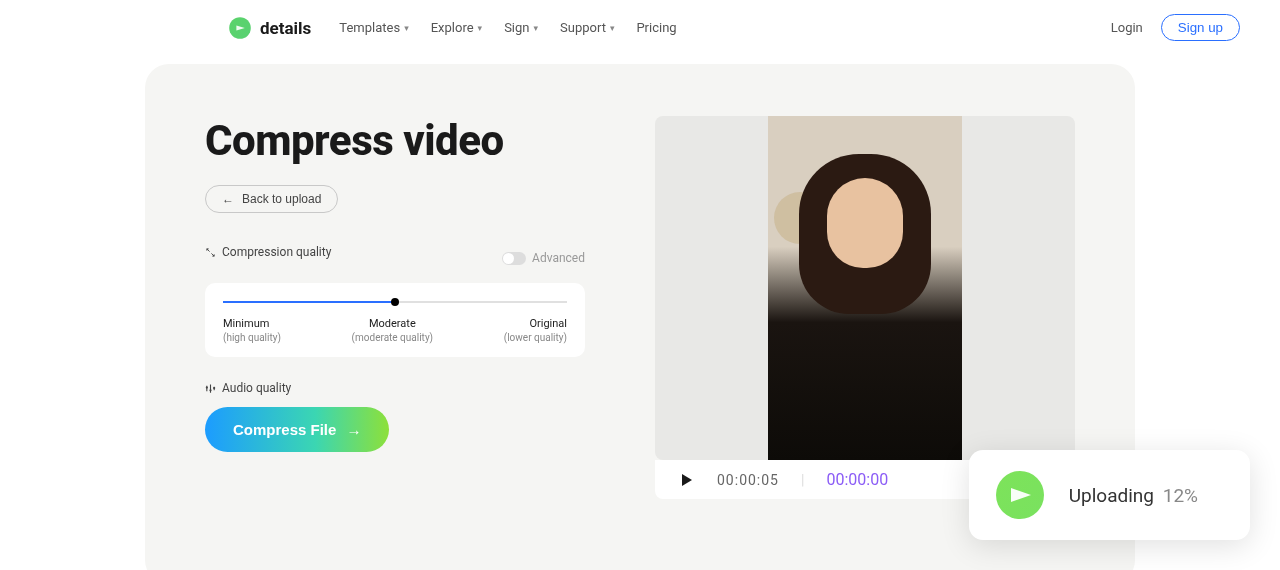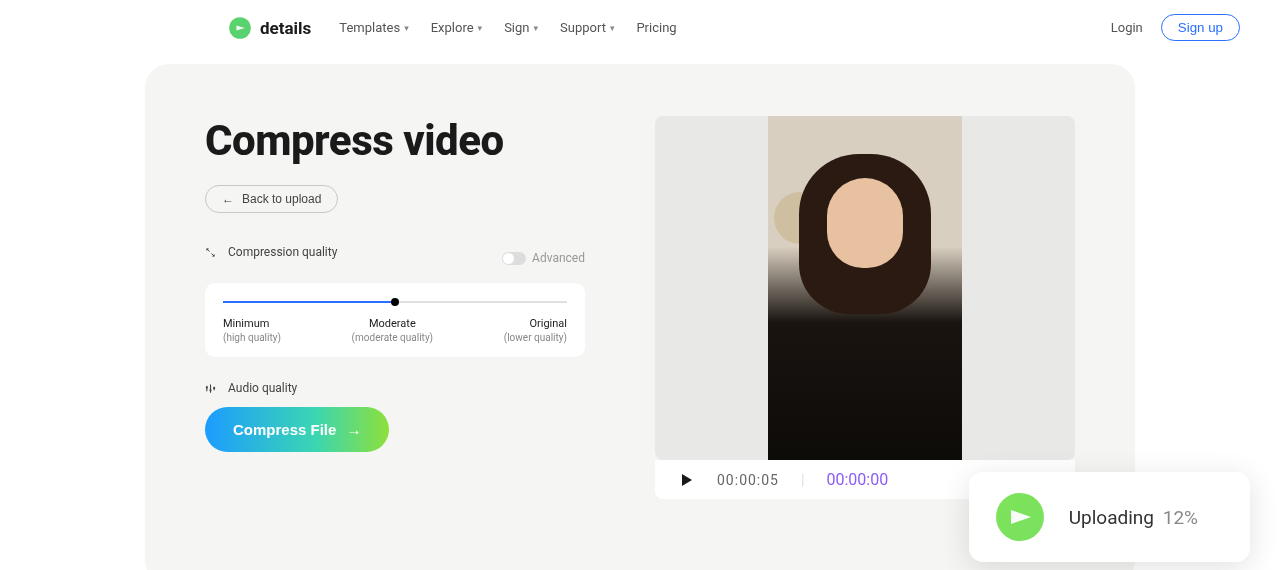--- a/index.html
+++ b/index.html
@@ -13,21 +13,21 @@
 .nav-item { display: flex; align-items: center; gap: 4px; cursor: pointer; }
 .chev { font-size: 9px; color: #888; }
 .nav-right { margin-left: auto; display: flex; align-items: center; gap: 18px; font-size: 13px; }
 .login { color: #555; cursor: pointer; }
 .signup { border: 1.5px solid #2a6fff; color: #2a6fff; padding: 5px 16px; border-radius: 16px; font-weight: 500; cursor: pointer; background: transparent; }
 
 .container { background: #f5f5f3; border-radius: 24px; margin: 8px 145px 0; padding: 52px 60px 40px; min-height: 520px; display: flex; gap: 70px; }
 .left { flex: 0 0 380px; }
 .title { font-size: 42px; font-weight: 800; margin-bottom: 20px; letter-spacing: -0.5px; }
 .back-btn { display: inline-flex; align-items: center; gap: 8px; border: 1px solid #c8c8c8; background: transparent; border-radius: 18px; padding: 6px 16px; font-size: 12px; color: #444; cursor: pointer; margin-bottom: 32px; }
-.section-label { display: flex; align-items: center; gap: 12px; font-size: 12px; color: #444; margin-bottom: 12px; }
+.section-label { display: flex; align-items: center; gap: 6px; font-size: 12px; color: #444; margin-bottom: 12px; }
 .section-row { display: flex; justify-content: space-between; align-items: center; margin-bottom: 12px; }
 .adv-toggle { display: flex; align-items: center; gap: 6px; font-size: 12px; color: #999; }
 .toggle-sw { width: 24px; height: 13px; background: #ddd; border-radius: 7px; position: relative; }
 .toggle-sw::after { content: ''; position: absolute; left: 1px; top: 1px; width: 11px; height: 11px; background: #fff; border-radius: 50%; }
 .slider-card { background: #fff; border-radius: 10px; padding: 18px 18px 14px; margin-bottom: 24px; }
 .slider-track { position: relative; height: 2px; background: #e0e0e0; margin-bottom: 14px; }
 .slider-fill { position: absolute; left: 0; top: 0; height: 2px; background: #2a6fff; width: 50%; }
 .slider-thumb { position: absolute; top: -3px; left: 50%; width: 8px; height: 8px; background: #000; border-radius: 50%; transform: translateX(-50%); }
 .slider-labels { display: flex; justify-content: space-between; font-size: 11px; }
 .slider-labels > div { display: flex; flex-direction: column; }
@@ -45,21 +45,21 @@
 .thumb-circle { position: absolute; top: 76px; left: 6px; width: 52px; height: 52px; border-radius: 50%; background: #cdbd9d; opacity: 0.9; }
 .hair { position: absolute; top: 38px; left: 50%; transform: translateX(-50%); width: 132px; height: 160px; background: #2b1a12; border-radius: 60px 60px 50px 50px; }
 .face { position: absolute; top: 62px; left: 50%; transform: translateX(-50%); width: 76px; height: 90px; background: #e8c2a0; border-radius: 40px 40px 38px 38px; }
 .controls { background: #fff; border-radius: 0 0 8px 8px; padding: 10px 24px; display: flex; align-items: center; gap: 22px; font-size: 14px; }
 .play-icon { cursor: pointer; }
 .time1 { color: #666; letter-spacing: 1px; }
 .time-sep { color: #ddd; }
 .time2 { color: #8b5cf6; font-size: 16px; }
 .details-title { font-size: 18px; font-weight: 700; margin-top: 30px; }
 
-.upload-card { position: absolute; right: 30px; bottom: 8px; background: #fff; border-radius: 14px; box-shadow: 0 6px 30px rgba(0,0,0,0.12); padding: 18px 52px 18px 24px; display: flex; align-items: center; gap: 22px; }
+.upload-card { position: absolute; right: 30px; bottom: 30px; background: #fff; border-radius: 14px; box-shadow: 0 6px 30px rgba(0,0,0,0.12); padding: 18px 52px 18px 24px; display: flex; align-items: center; gap: 22px; }
 .upload-logo { width: 54px; height: 54px; }
 .upload-text { font-size: 19px; color: #333; }
 .upload-pct { color: #888; margin-left: 4px; }
 .ico { width: 11px; height: 11px; }
 </style>
 </head>
 <body>
 
 <div class="topnav">
   <div class="logo">

